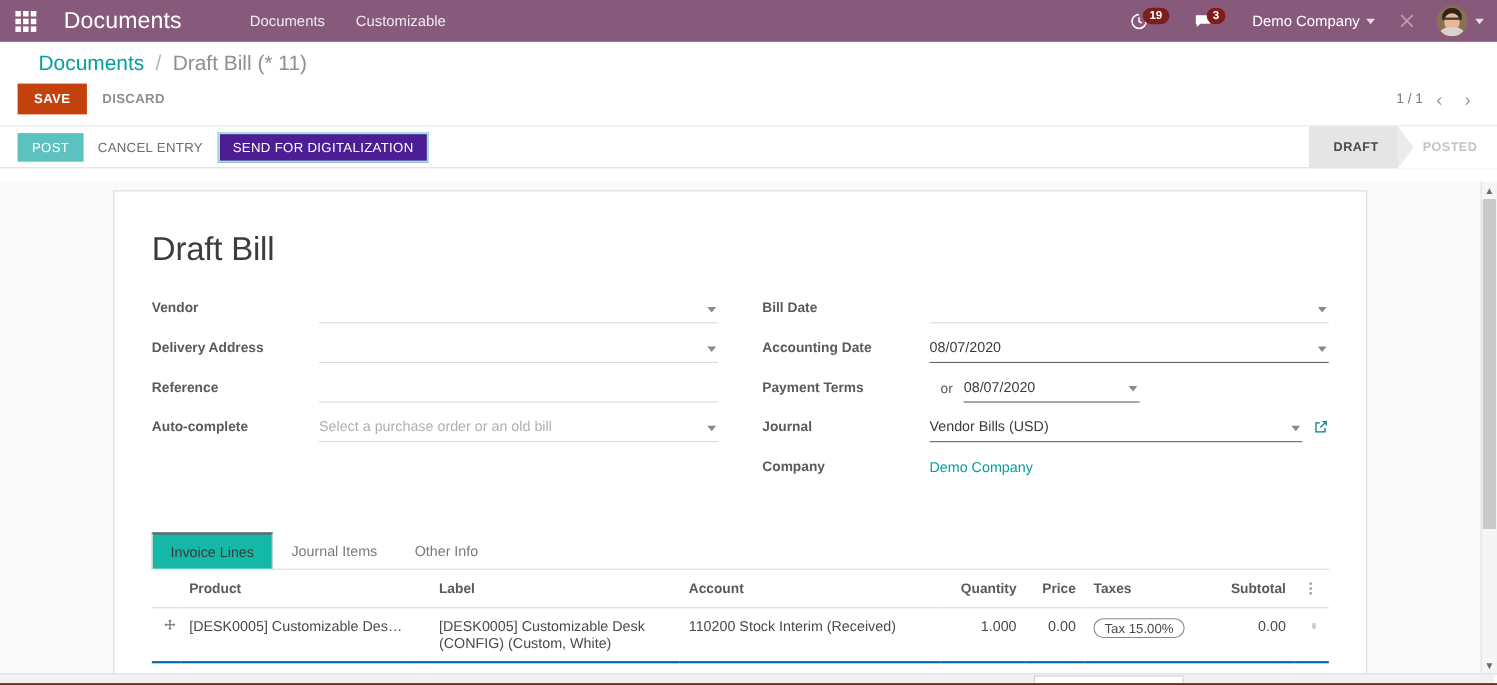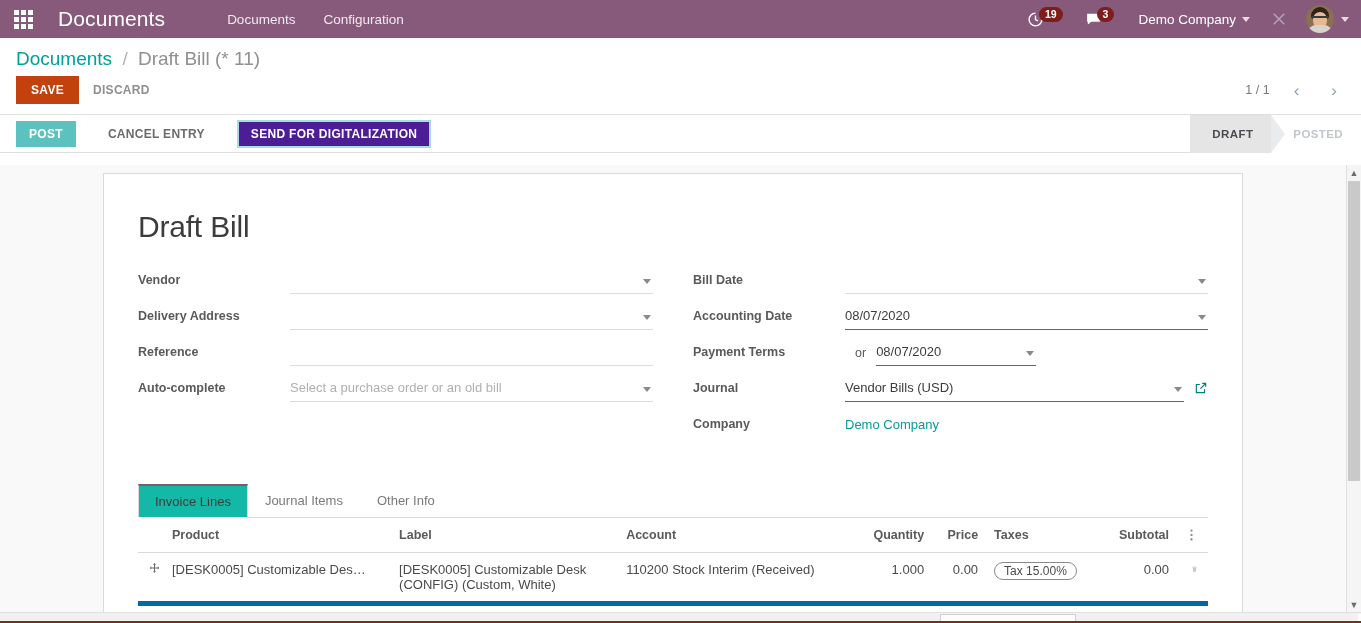--- a/index.html
+++ b/index.html
@@ -48,45 +48,45 @@
     width:28px; height:28px; border-radius:50%; overflow:hidden; position:relative;
     background:#8a6f52;
   }
   .avatar .hair { position:absolute; left:5px; top:2px; width:18px; height:12px; background:#2e2219; border-radius:9px 9px 3px 3px; }
   .avatar .face { position:absolute; left:7px; top:7px; width:14px; height:16px; background:#e6b894; border-radius:7px 7px 7px 7px; }
   .avatar .glasses { position:absolute; left:6px; top:11px; width:16px; height:4px; border-top:2px solid #3a3a3a; }
   .avatar .body { position:absolute; left:2px; bottom:0; width:24px; height:8px; background:#d8d3cc; border-radius:10px 10px 0 0; }
 
   
   .cp { background:#ffffff; border-bottom:1px solid #dfdfdf; }
-  .cp-row1 { display:flex; align-items:center; padding:10px 16px 0; }
+  .cp-row1 { display:flex; align-items:center; padding:10px 16px 0;margin-left:19px; }
   .bc { font-size:19px; }
   .bc-link { color:#00A09D; cursor:pointer; }
   .bc-sep { color:#b3b3b3; margin:0 5px; }
   .bc-cur { color:#8f8f8f; }
   .cp-row2 { display:flex; align-items:center; padding:6px 16px 10px; }
   .btn-save {
     background:#c2410c; color:#ffffff; font-size:12px; font-weight:bold;
     letter-spacing:.3px; padding:7px 15px; cursor:pointer; border:none;
   }
   .btn-discard {
     color:#8f8f8f; font-size:12px; font-weight:bold; letter-spacing:.3px;
     padding:7px 14px; cursor:pointer;
   }
-  .pager { margin-left:auto; display:flex; align-items:center; gap:16px; color:#7a7a7a; font-size:12.5px; }
+  .pager { margin-left:auto; display:flex; align-items:center; gap:4px; color:#7a7a7a; font-size:12.5px; }
   .pager-btn { padding:2px 8px; cursor:pointer; color:#8fa0b3; font-size:17px; line-height:17px; }
 
   
   .statusbar {
     background:#ffffff; border-bottom:1px solid #dfdfdf;
     display:flex; align-items:center; height:38px; padding-left:16px; position:relative;
   }
   .sb-btn {
-    font-size:12px; font-weight:bold; letter-spacing:.3px; padding:6px 13px;
-    cursor:pointer; margin-right:19px;
+    font-size:12px; font-weight:normal; letter-spacing:.3px; padding:6px 13px;
+    cursor:pointer; margin-right:0;
   }
   .sb-btn.primary { background:#5BC2C0; color:#ffffff; }
   .sb-btn.plain { color:#6b6b6b; background:transparent; }
   .sb-btn.ringed {
     background:#4c1d95; color:#ffffff; border:2px solid #a6dedd;
     padding:5px 12px;
   }
   .statbar { margin-left:auto; display:flex; align-items:stretch; height:38px; }
   .stat {
     display:flex; align-items:center; padding:0 18px 0 22px; font-size:11.5px;
@@ -139,21 +139,21 @@
   }
 
   table.lines { width:100%; border-collapse:collapse; margin-top:0; }
   table.lines thead th {
     font-size:12.5px; font-weight:bold; color:#5a5a5a; text-align:left;
     padding:10px 8px; border-bottom:1px solid #d9d9d9; white-space:nowrap;
   }
   table.lines thead th.num { text-align:right; }
   table.lines tbody td {
     font-size:13px; color:#4a4a4a; padding:9px 8px; vertical-align:top;
-    border-bottom:5px solid #0369a1;
+    border-bottom:2px solid #0369a1;
   }
   table.lines tbody td.num { text-align:right; white-space:nowrap; }
   .handle-cell { width:26px; padding-left:10px !important; padding-right:0 !important; color:#7a7a7a; }
   .prod-cell { max-width:196px; overflow:hidden; text-overflow:ellipsis; white-space:nowrap; }
   .tax-pill {
     display:inline-block; border:1px solid #8a8a8a; border-radius:11px;
     padding:1px 9px; font-size:12px; color:#4a4a4a; white-space:nowrap;
   }
   .trash { color:#c9c9c9; cursor:pointer; padding-left:6px; }
   .opt-col { width:22px; text-align:center !important; padding-right:10px !important; }
@@ -181,21 +181,21 @@
         <i></i>
         <i></i>
         <i></i>
         <i></i>
         <i></i>
         <i></i>
     </span>
   </div>
   <div class="brand">Documents</div>
   <div class="menu-item">Documents</div>
-  <div class="menu-item">Configuration</div>
+  <div class="menu-item">Customizable</div>
 
   <div class="nav-right">
     <div class="nav-badgewrap">
       <svg class="ico-white" viewBox="0 0 24 24">
         <path fill="none" stroke="#ffffff" stroke-width="2" d="M12 3a9 9 0 1 0 9 9"></path>
         <path fill="none" stroke="#ffffff" stroke-width="2" d="M12 6.5V12l3.5 2"></path>
       </svg>
       <span class="badge">19</span>
     </div>
     <div class="nav-badgewrap">

